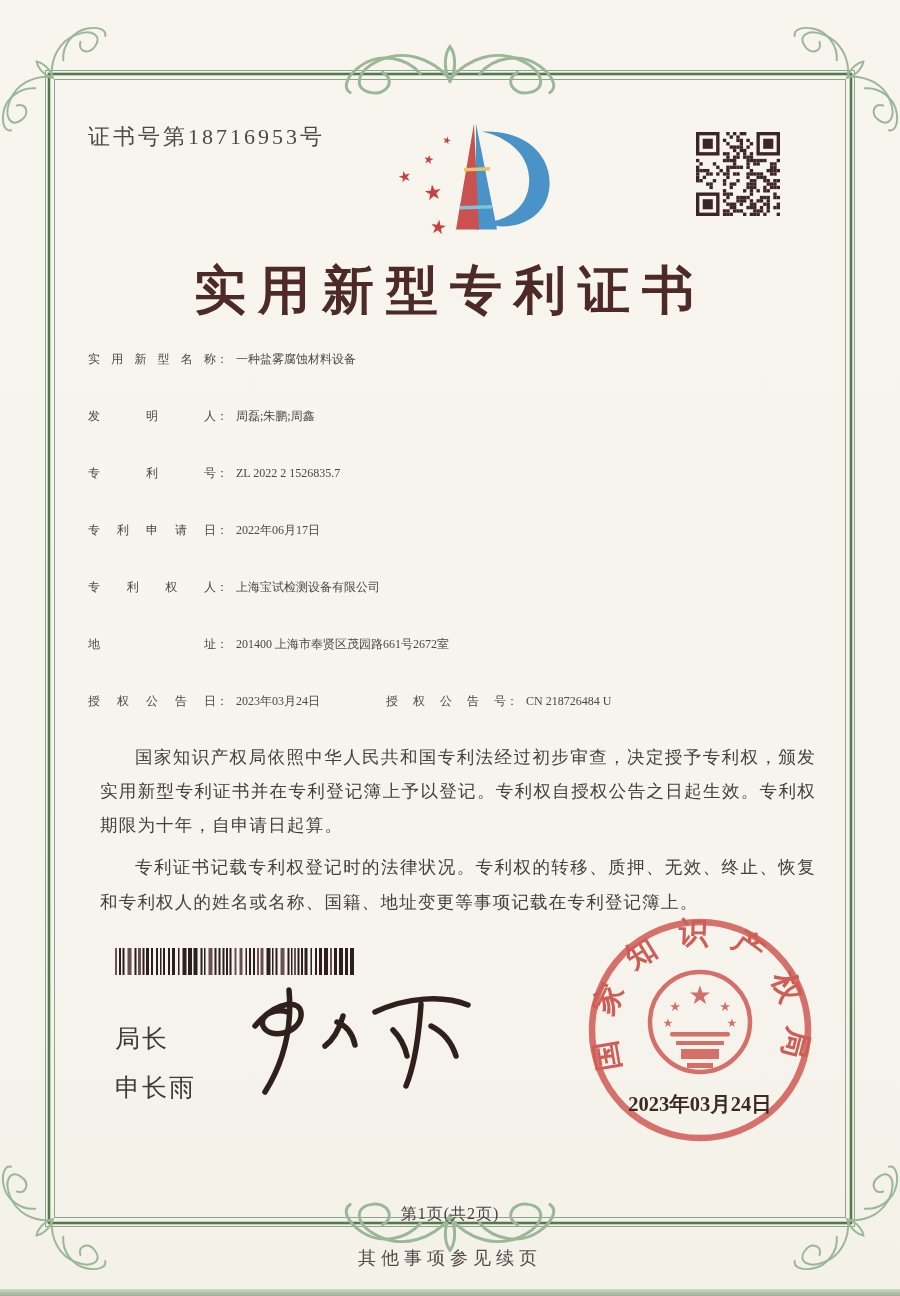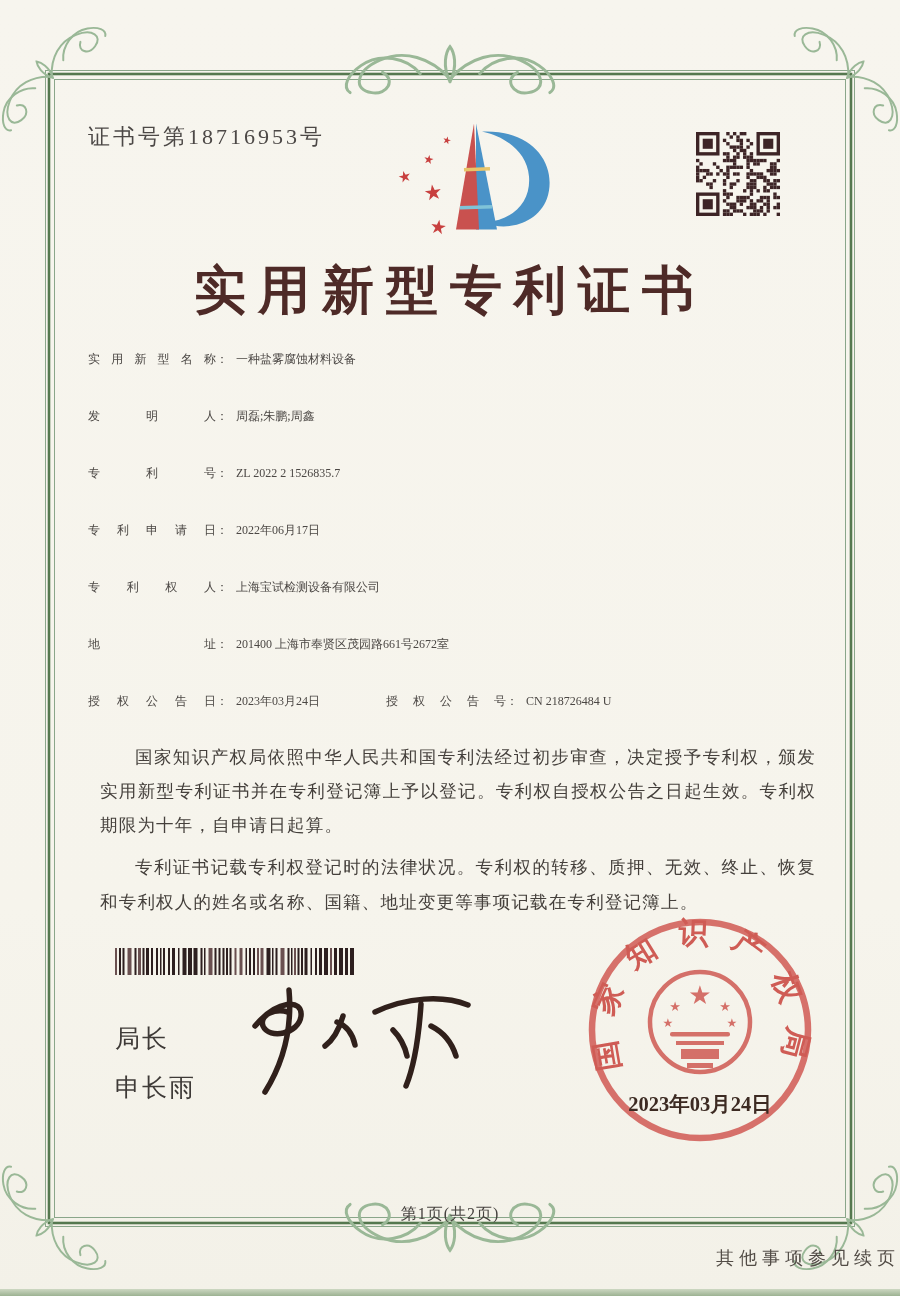--- a/index.html
+++ b/index.html
@@ -38,21 +38,21 @@
   .barcode{left:115px;top:948px;width:242px;height:27px;}
   
   .signer{left:115px;top:1026px;font-family:"Liberation Sans","DejaVu Sans",sans-serif;
           font-size:25px;color:#3e3a37;letter-spacing:2px;line-height:1;}
   .signer .name{margin-top:24px;}
   .signature{left:225px;top:982px;width:262px;height:118px;}
   
   .seal{left:584px;top:914px;width:232px;height:232px;}
   
   .page-footer{left:0;top:1180px;width:100%;text-align:center;font-size:16px;color:#46423f;letter-spacing:1px;margin-top:24px;}
-  .continue-note{left:0;top:1246px;width:100%;text-align:right;font-size:18px;color:#524c46;letter-spacing:5px;}
+  .continue-note{left:0;top:1246px;width:100%;text-align:center;font-size:18px;color:#524c46;letter-spacing:5px;}
   .scan-edge{left:0;top:1289px;width:900px;height:7px;background:linear-gradient(180deg,#cdd8c2,#9cb292);}
 </style>
 </head>
 <body>
 
 <svg id="frame-overlay" class="abs" viewBox="0 0 900 1296" xmlns="http://www.w3.org/2000/svg">
   <defs>
     <g id="orn" stroke="#9ab897" fill="none" stroke-width="2.2" stroke-linecap="round">
       <path d="M0,6 C-14,-10 -34,-16 -52,-8 C-70,0 -72,14 -58,16 C-46,18 -40,6 -50,1"></path>
       <path d="M0,6 C14,-10 34,-16 52,-8 C70,0 72,14 58,16 C46,18 40,6 50,1"></path>

